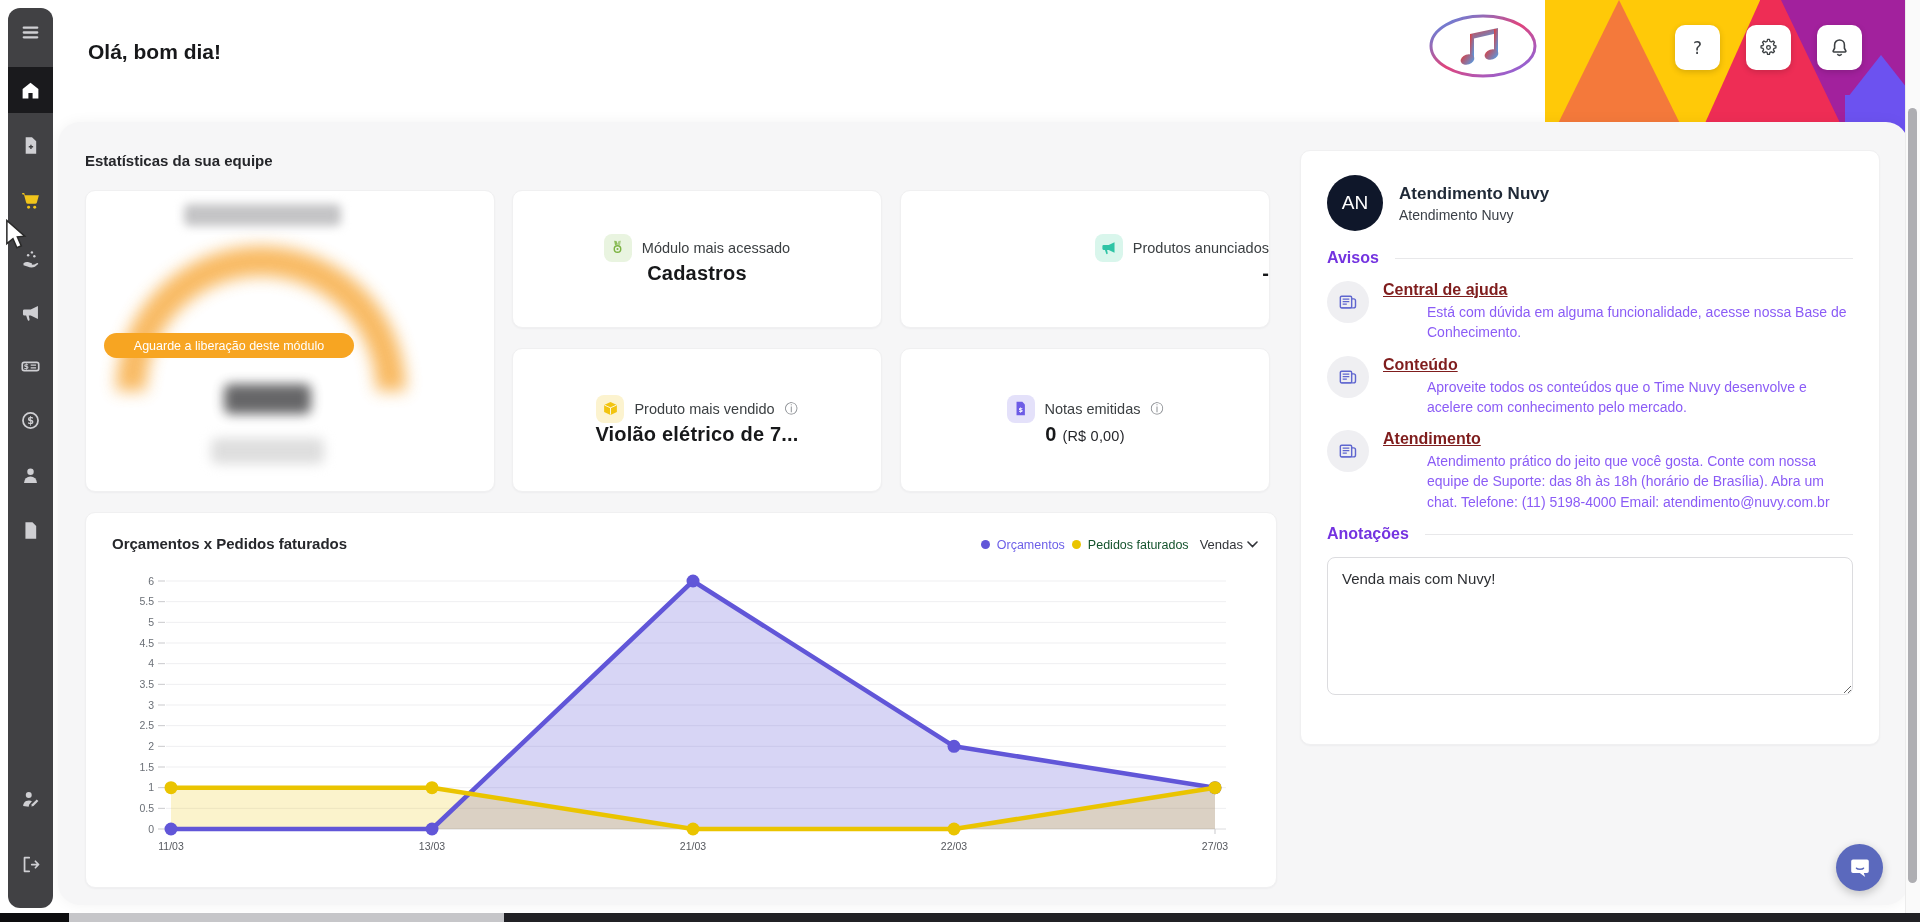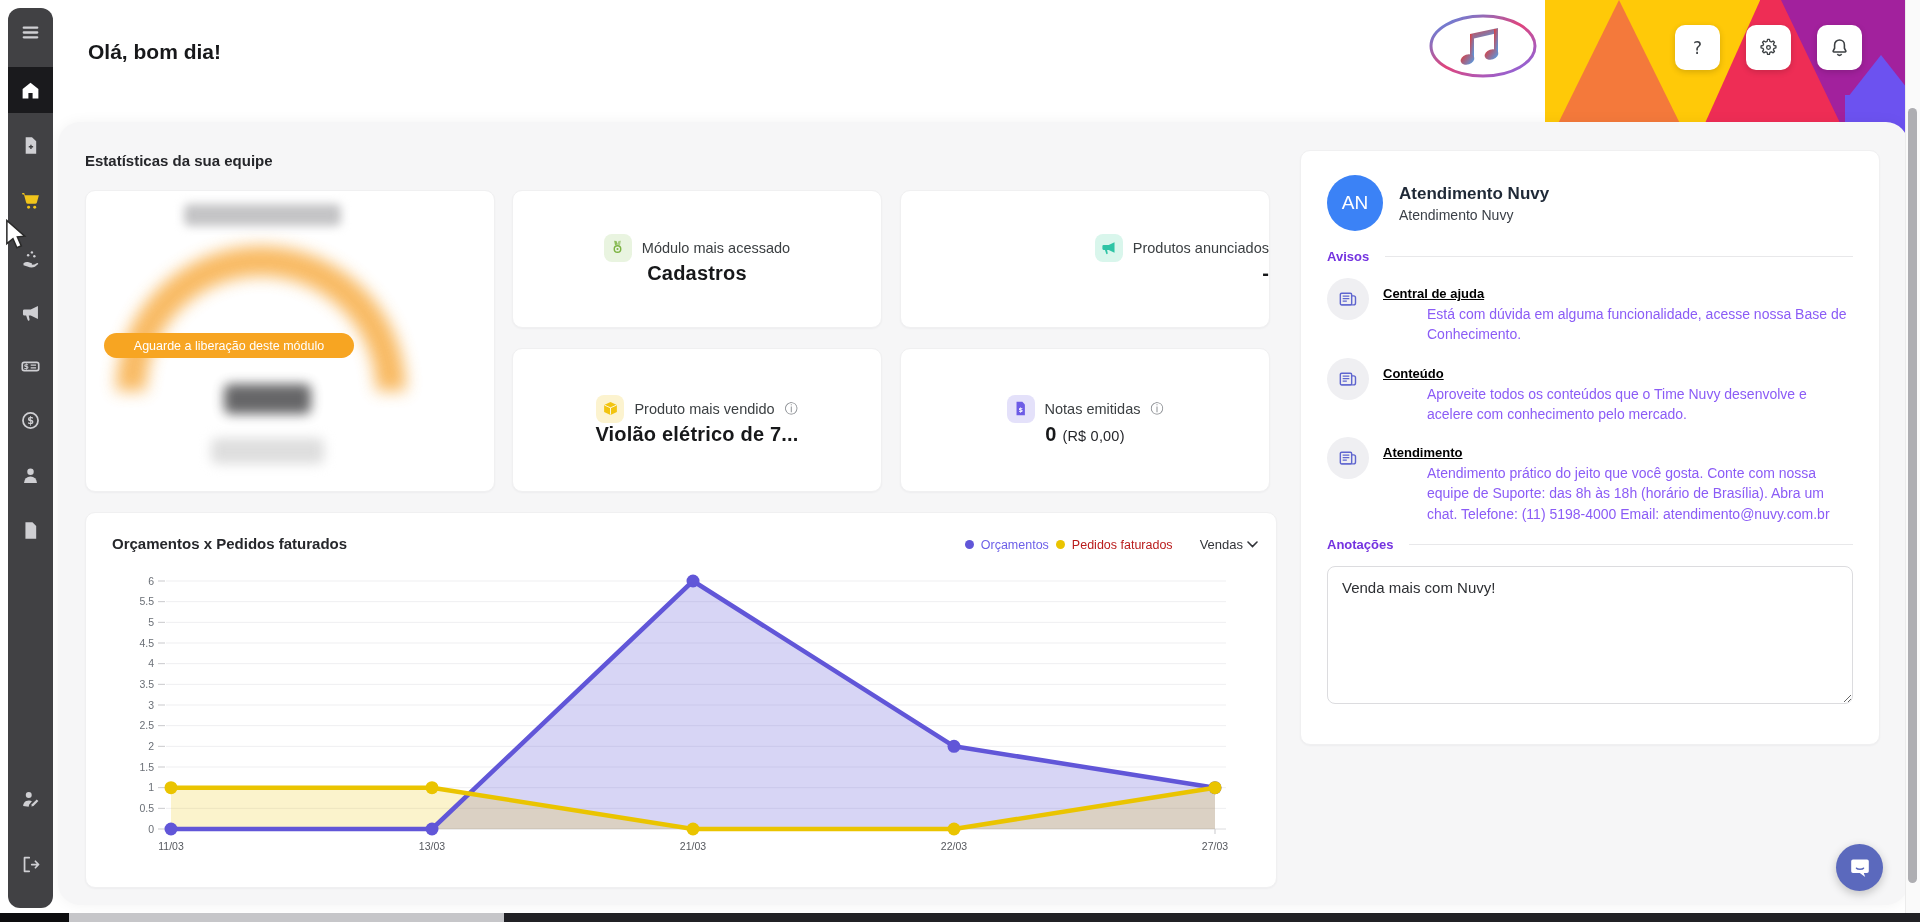--- a/index.html
+++ b/index.html
@@ -55,38 +55,38 @@
   .sc-info{color:#808489;font-size:13px;cursor:pointer;}
   .sc-value{font-size:20px;font-weight:700;color:#17181a;letter-spacing:.2px;}
   .sc-value .sc-suffix{font-weight:400;font-size:14.5px;color:#26272b;}
 
   
   .chart-card{left:27px;top:390px;width:1192px;height:376px;}
   .chart-title{position:absolute;left:26px;top:22px;font-size:15px;font-weight:700;color:#26272b;}
   .chart-legend{position:absolute;right:18px;top:24px;display:flex;align-items:center;gap:7px;font-size:12.5px;}
   .lg-dot{width:9px;height:9px;border-radius:50%;display:inline-block;}
   .lg-orc{color:#6d60e8;}
-  .lg-ped{color:#b91c1c;margin-right:20px;}
+  .lg-ped{color:#14532d;margin-right:4px;}
   .lg-dd{display:flex;align-items:center;gap:4px;color:#33353a;font-size:13px;cursor:pointer;}
   #chart{position:absolute;left:0;top:0;width:1192px;height:376px;}
   #chart .yt{font-size:10.5px;fill:#6a6f76;}
   #chart .xt{font-size:10.5px;fill:#55585e;}
 
   
   .support-card{left:1242px;top:28px;width:580px;height:595px;padding:24px 26px;}
   .sup-head{display:flex;align-items:center;gap:16px;margin-bottom:18px;}
-  .avatar{width:56px;height:56px;border-radius:50%;background:#3b82f6;color:#fff;font-size:19px;display:flex;align-items:center;justify-content:center;}
+  .avatar{width:56px;height:56px;border-radius:50%;background:#0f172a;color:#fff;font-size:19px;display:flex;align-items:center;justify-content:center;}
   .sup-name{font-size:17px;font-weight:700;color:#1f2937;margin-bottom:3px;}
   .sup-sub{font-size:14px;color:#3b4048;}
   .sec-head{display:flex;align-items:center;margin:10px 0 14px 0;}
-  .sec-title{font-size:13px;font-weight:700;color:#7433e0;}
+  .sec-title{font-size:16px;font-weight:700;color:#7433e0;}
   .sec-line{flex:1;height:1px;background:#e8e8ea;margin-left:16px;}
   .aviso{display:flex;gap:14px;margin-bottom:13px;}
   .aviso-ico{flex:0 0 auto;width:42px;height:42px;border-radius:50%;background:#efeff2;color:#5f66cf;display:flex;align-items:center;justify-content:center;}
-  .aviso-title{font-size:13px;font-weight:700;color:#000000;text-decoration:underline;margin-bottom:3px;cursor:pointer;margin-top:8px;}
+  .aviso-title{font-size:16px;font-weight:700;color:#7f1d1d;text-decoration:underline;margin-bottom:3px;cursor:pointer;}
   .aviso-text{font-size:14px;color:#8b5cf6;line-height:1.45;margin-left:44px;}
   .notes{width:100%;height:138px;border:1px solid #dcdcdf;border-radius:8px;padding:12px 14px;font-size:15px;color:#2d2f33;
          font-family:"Liberation Sans", sans-serif;resize:vertical;background:#fff;outline:none;}
 
   
   .chat-btn{position:absolute;left:1836px;top:844px;width:47px;height:47px;border-radius:50%;background:#5b69bd;
             display:flex;align-items:center;justify-content:center;z-index:7;box-shadow:0 3px 10px rgba(0,0,0,.22);cursor:pointer;}
 
   
   .scroll-track{position:absolute;right:0;top:0;width:15px;height:913px;background:#fafafa;border-left:1px solid #ececec;z-index:9;}

